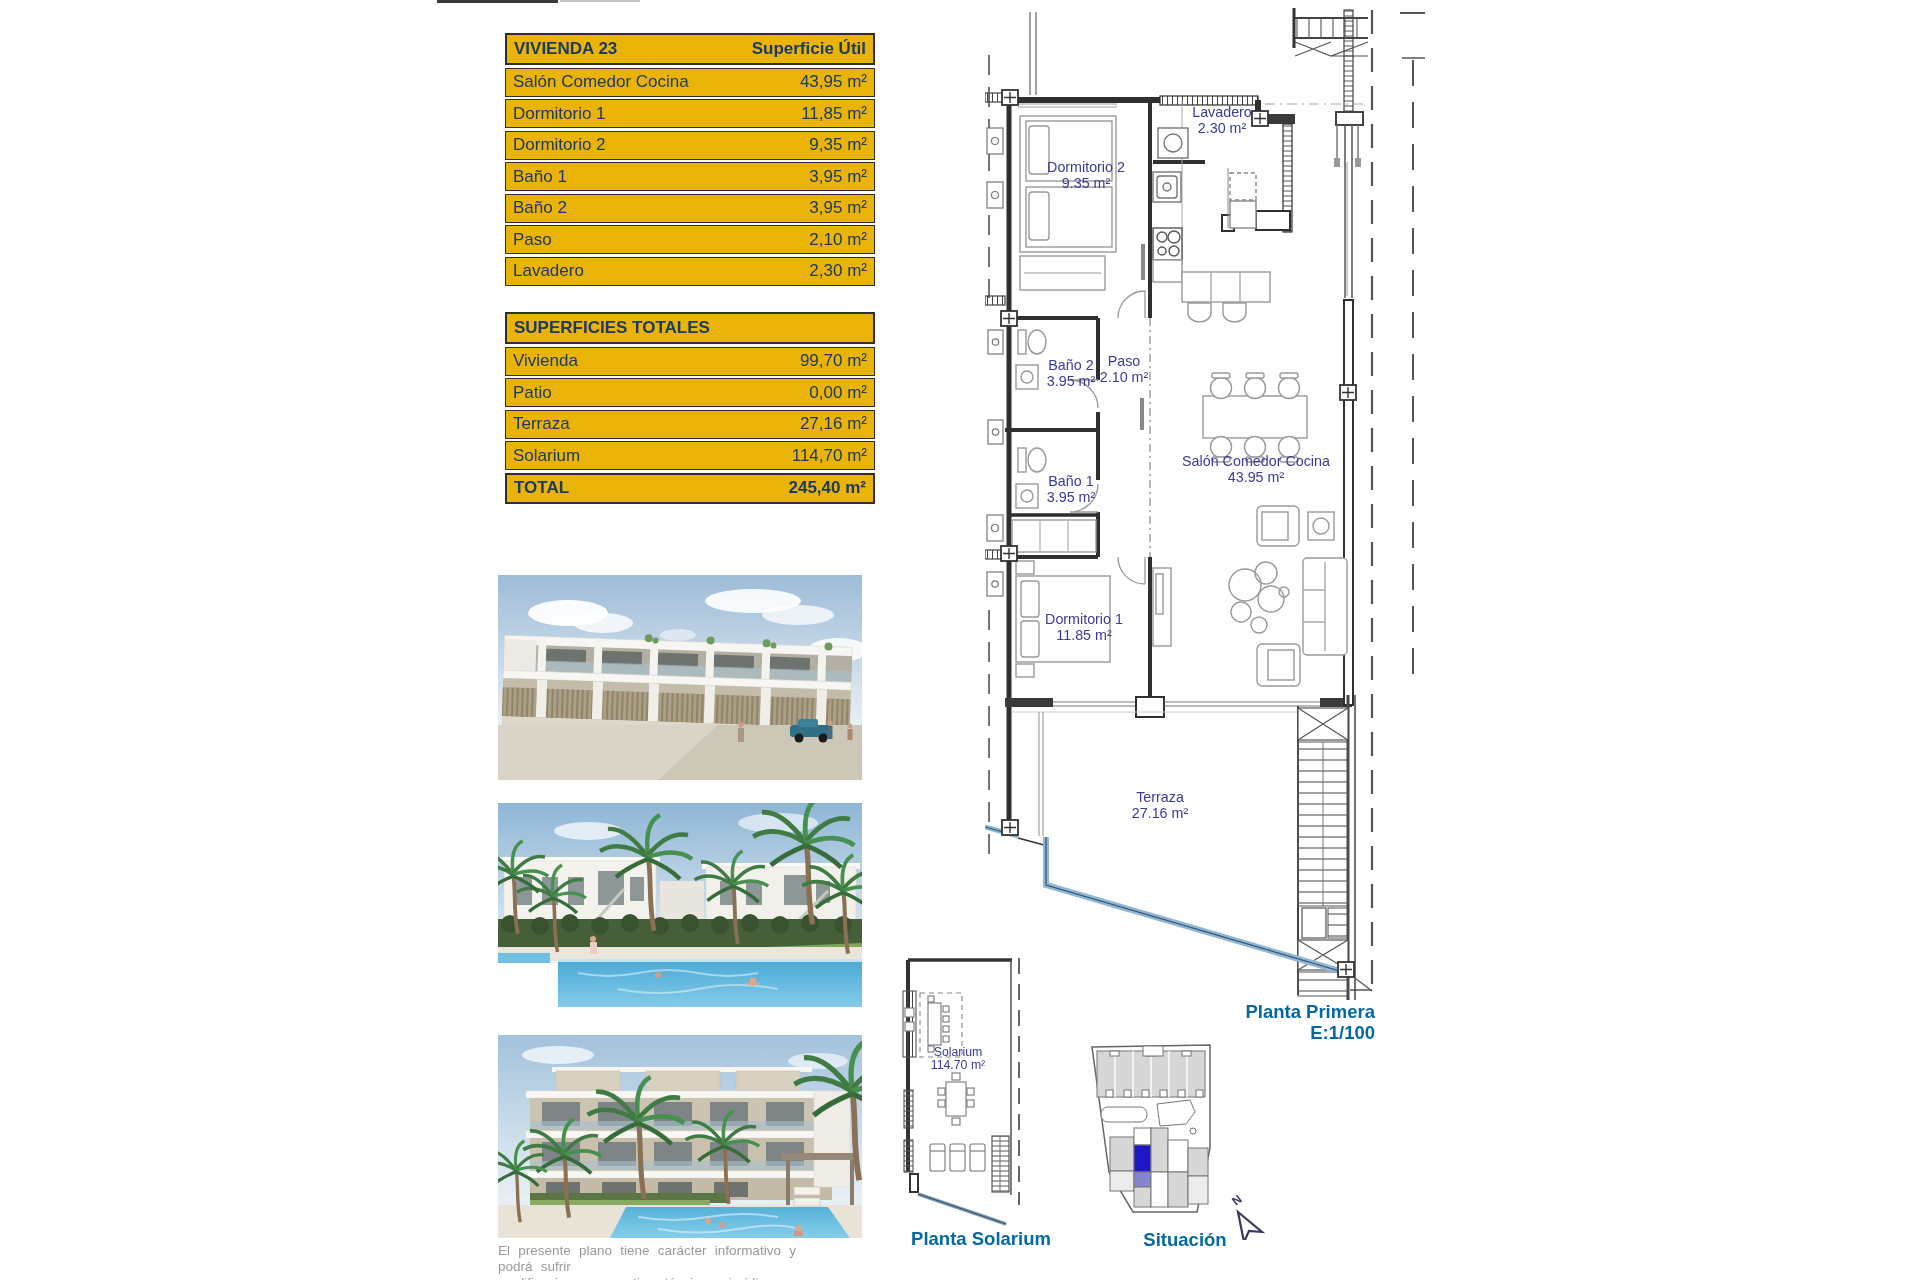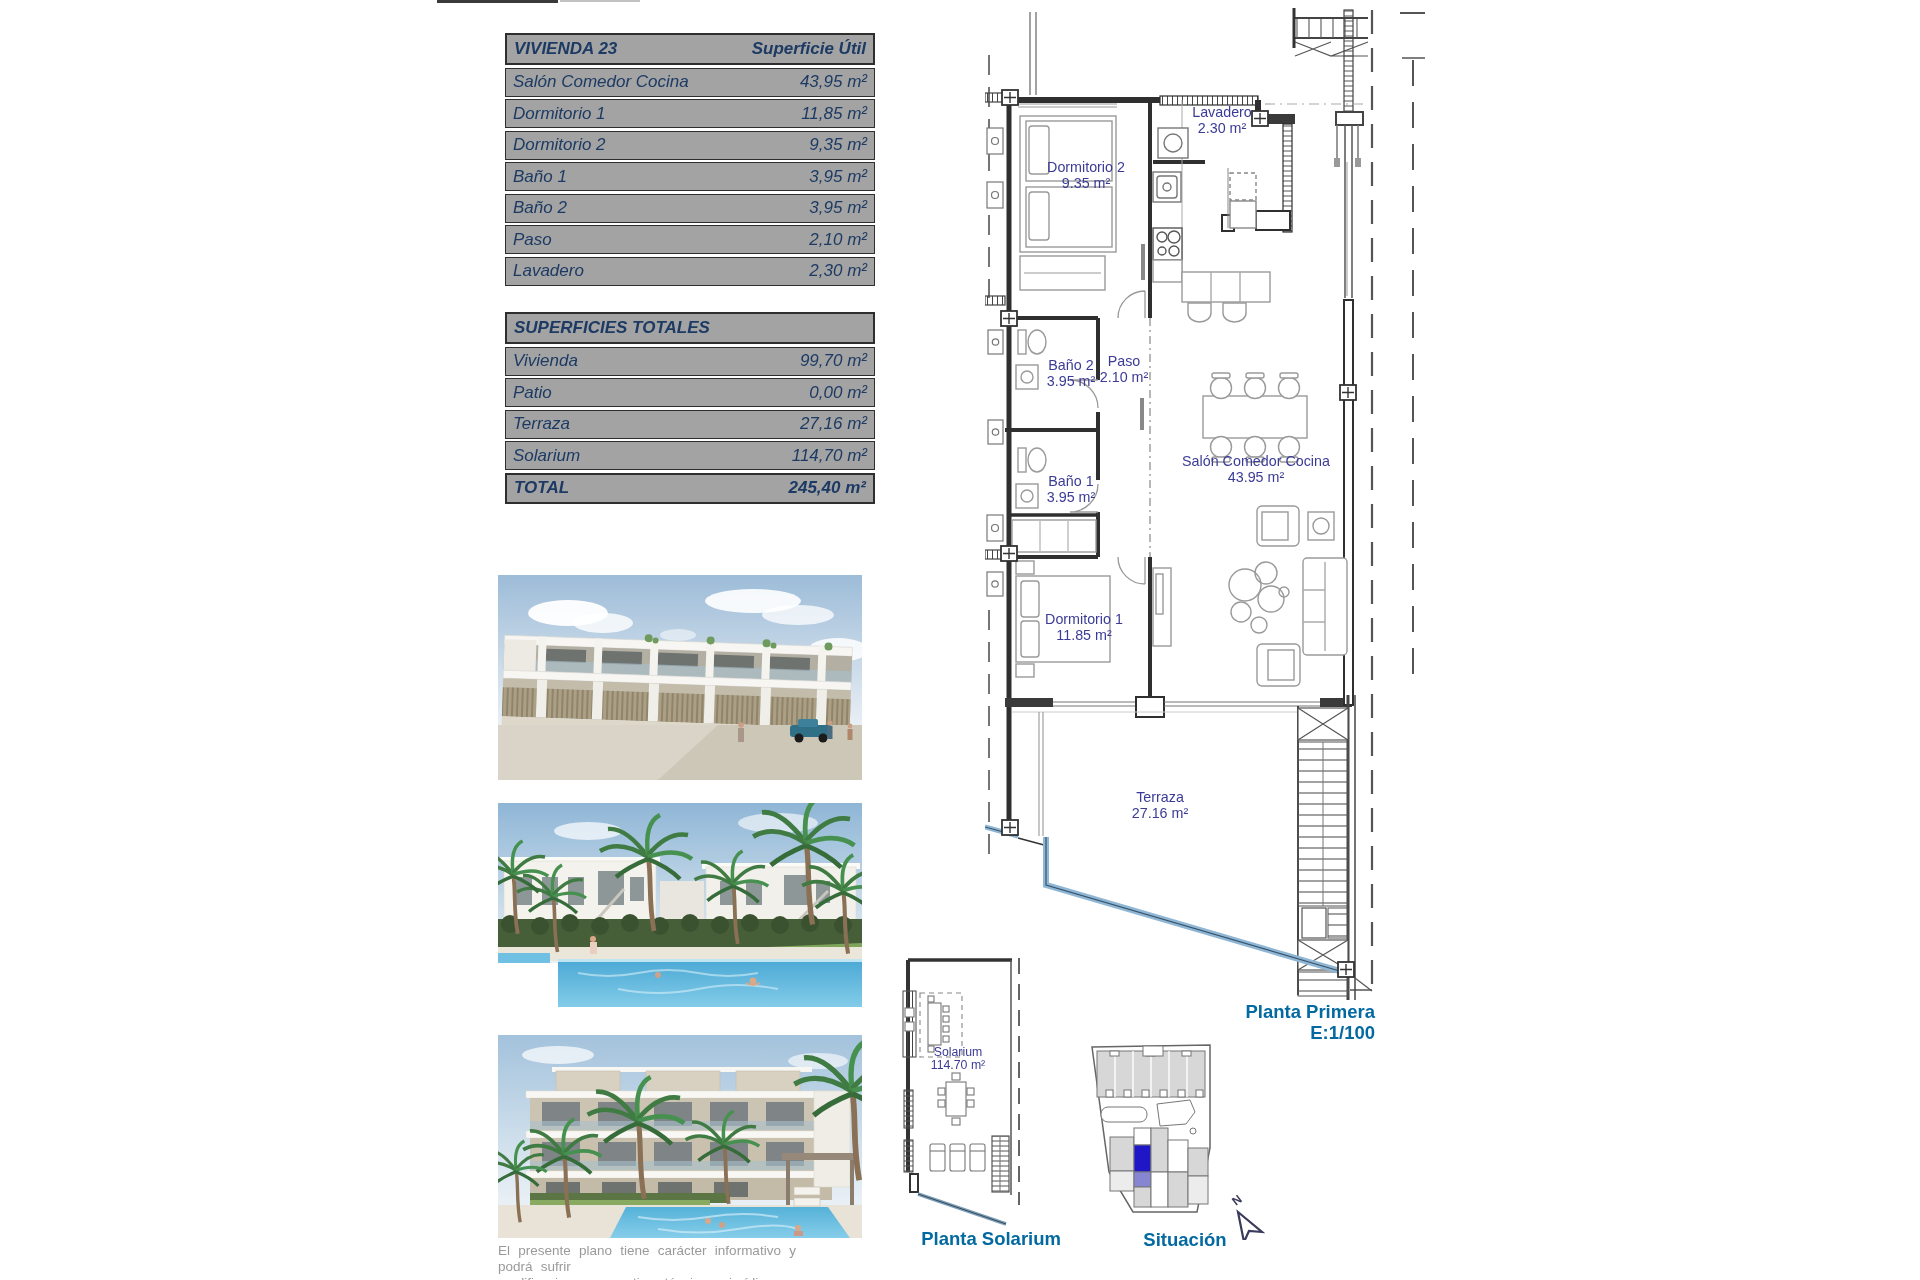--- a/index.html
+++ b/index.html
@@ -2,22 +2,22 @@
 <html><head>
 <meta charset="utf-8">
 <style>
   html,body{margin:0;padding:0;}
   body{width:1920px;height:1280px;position:relative;background:#ffffff;
        font-family:"Liberation Sans",sans-serif;overflow:hidden;}
   .abs{position:absolute;}
   
   .tbl{position:absolute;left:505px;width:370px;}
   .trow{display:flex;justify-content:space-between;align-items:center;
-        background:#a3a3a3;border:1.6px solid #2e2e2e;height:27px;
-        margin-bottom:2.5px;padding:0 7px;color:#1c3a63;font-size:17px;font-style:italic;}
+        background:#eab308;border:1.6px solid #2e2e2e;height:27px;
+        margin-bottom:2.5px;padding:0 7px;color:#1c3a63;font-size:17px;}
   .trow.thead{font-weight:bold;border-width:2.4px;height:28px;}
   .trow.total{font-weight:bold;border-width:2.4px;}
   .trow .lbl{white-space:nowrap;}
   .trow .val{white-space:nowrap;}
   
   .cap{position:absolute;color:#0369a1;font-weight:bold;font-size:18.5px;line-height:21px;}
   .cap.r{text-align:right;}
   .cap.c{text-align:center;}
   
   .disc{position:absolute;left:498px;top:1243px;width:322px;color:#9a9a9a;
@@ -644,21 +644,21 @@
     <rect x="992" y="1136" width="17" height="56" fill="url(#ph5)" stroke="#555" stroke-width="1.2"></rect>
     <path d="M1000,1136 V1192" stroke="#777"></path>
   </g>
   <g fill="#3b3b97" font-size="12.3" text-anchor="middle" font-family="Liberation Sans, sans-serif">
     <text x="958" y="1056">Solarium</text>
     <text x="958" y="1069">114.70 m²</text>
   </g>
 </svg>
 </div>
 
-<div class="cap c" style="left:861px;top:1228px;width:200px;text-align:right;">
+<div class="cap c" style="left:881px;top:1228px;width:200px;">
   <span>Planta Solarium</span>
 </div>
 <div class="cap r" style="left:867px;top:1249px;width:150px;margin-top:29px;">
   <span>E:1/300</span>
 </div>
 
 <div class="abs" style="left:1080px;top:1040px;width:185px;height:200px;">
 <svg width="185" height="200" viewBox="1080 1040 185 200">
   <path d="M1092,1047 L1210,1045 L1210,1148 L1197,1212 L1133,1212 L1109,1172 Z" fill="#ffffff" stroke="#666" stroke-width="1.5"></path>
   <g stroke="#777" stroke-width="1">

